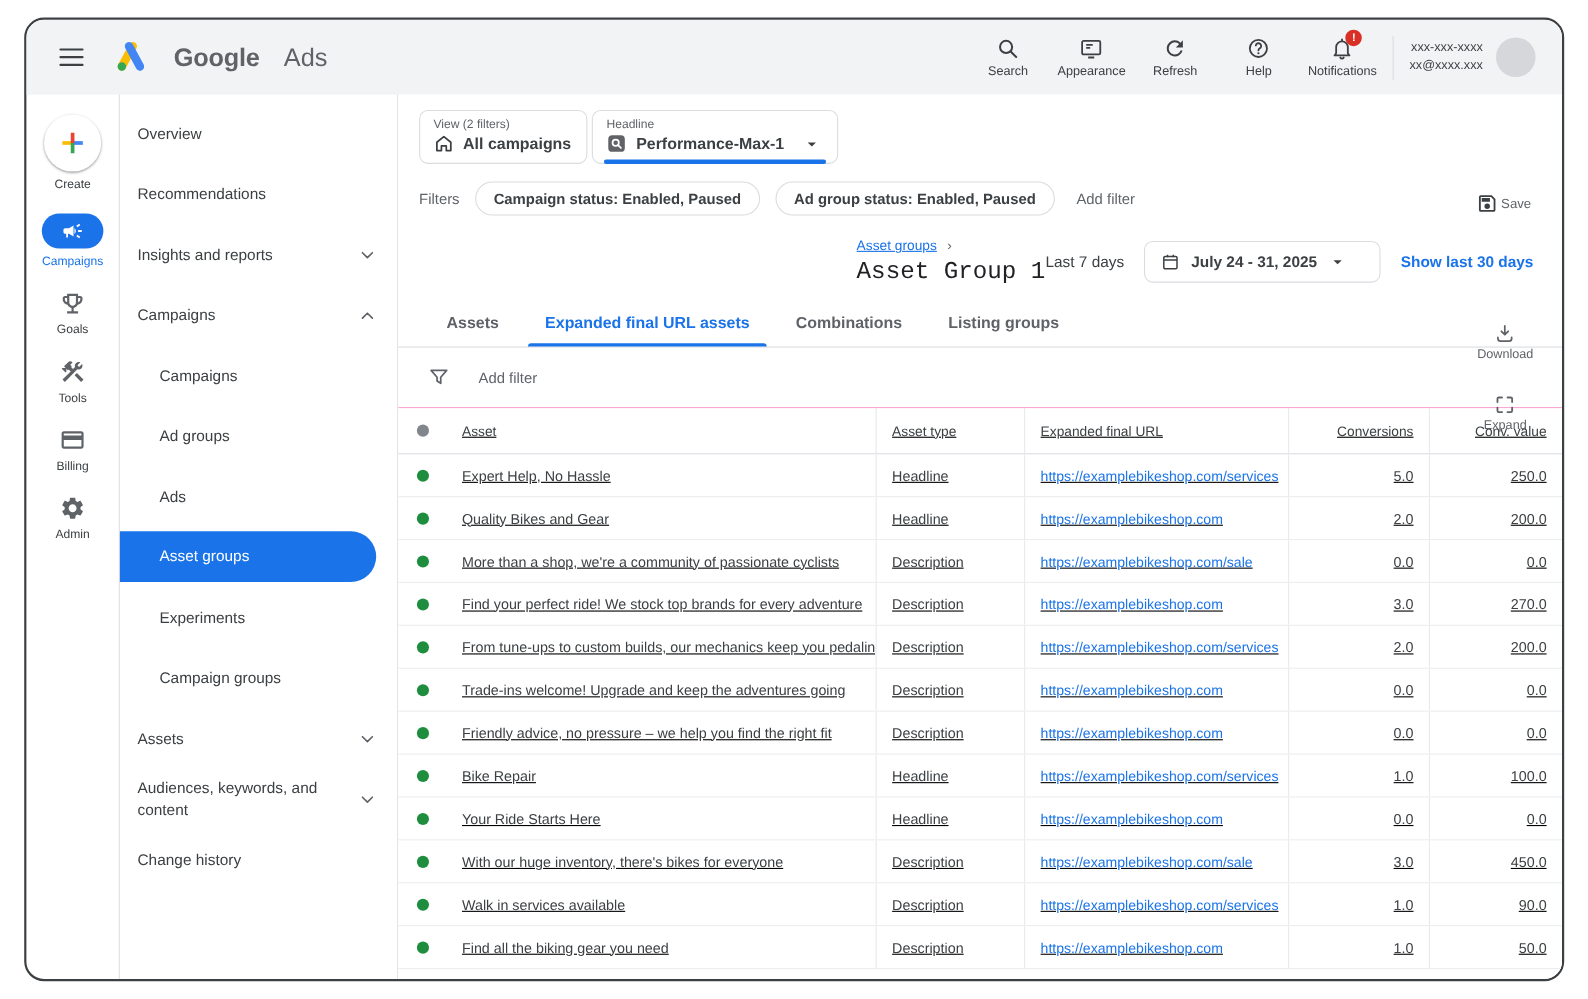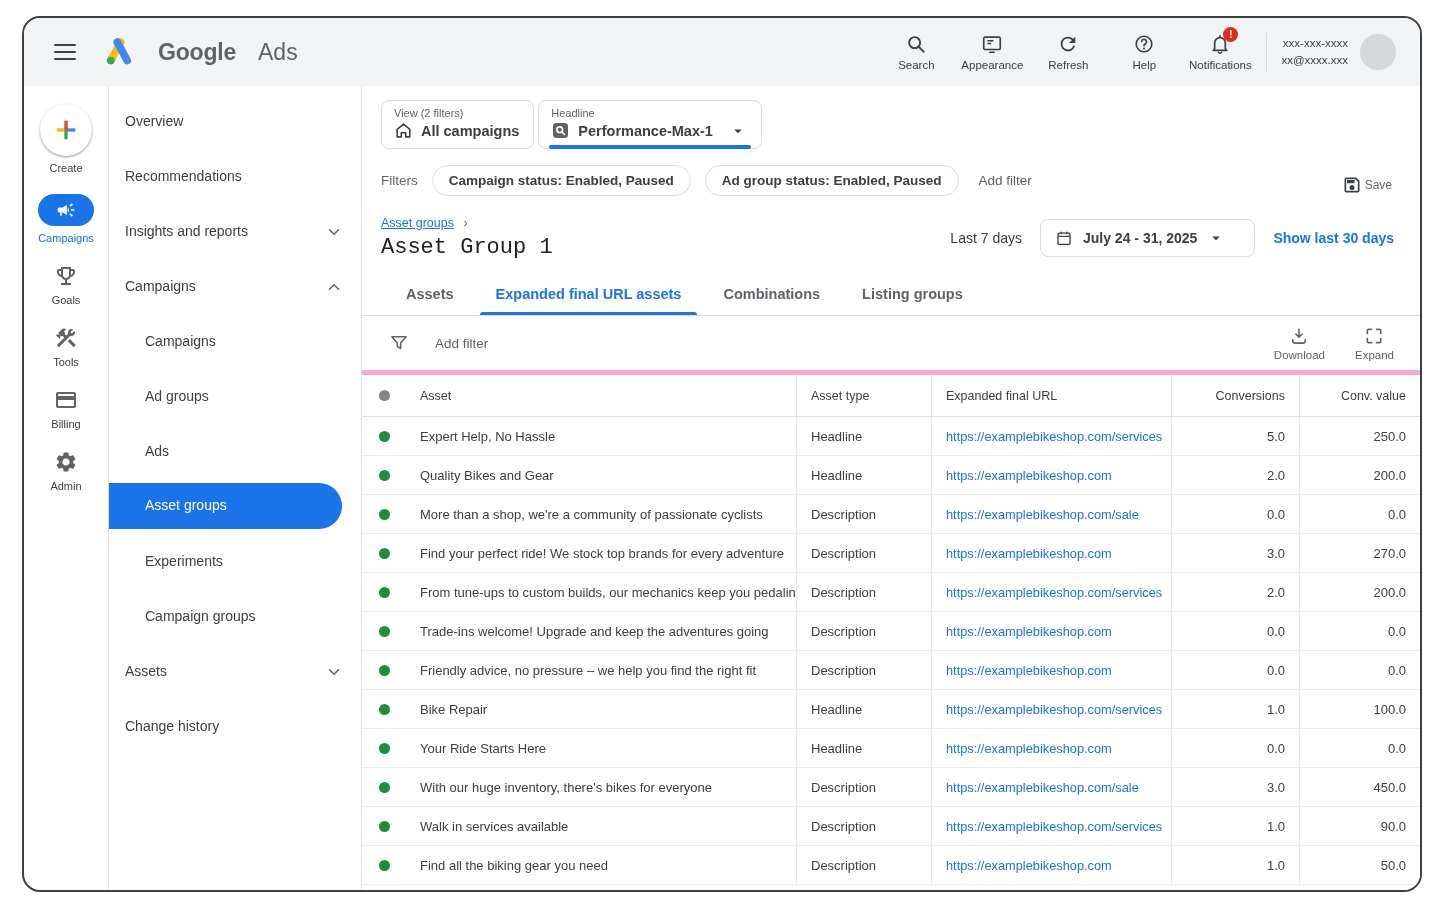--- a/index.html
+++ b/index.html
@@ -60,21 +60,21 @@
   .scope-chip .caret svg { width:18px; height:18px; }
   .scope-chip.campaign::after { content:""; position:absolute; left:10px; right:10px; bottom:-1px; height:4px; background:#1a73e8; border-radius:4px; }
 
   .filters-row { display:flex; align-items:center; gap:14px; margin:16px 0 0 19px; padding-right:28px; }
   .filters-lbl { font-size:13.5px; color:#5f6368; }
   .filter-chip { border:1px solid #dadce0; border-radius:17px; padding:7px 16px; font-size:13.5px; font-weight:700; color:#3c4043; background:#fff; cursor:pointer; white-space:nowrap; }
   .add-filter-link { font-size:13.5px; color:#5f6368; margin-left:6px; cursor:pointer; }
   .save-block { margin-left:auto; display:flex; align-items:center; gap:3px; color:#5f6368; font-size:12px; cursor:pointer; margin-top:8px; }
   .save-block svg { width:20px; height:20px; color:#3c4043; }
 
-  .page-head { display:flex; align-items:center; justify-content:space-between; margin-top:20px; padding:0 26px 0 19px; }
+  .page-head { display:flex; align-items:center; justify-content:flex-end; margin-top:20px; padding:0 26px 0 19px; }
   .bc { font-size:12.5px; }
   .bc a { color:#1a73e8; text-decoration:underline; cursor:pointer; }
   .bc .bc-sep { color:#5f6368; margin-left:6px; text-decoration:none; }
   .page-title { font-size:22px; color:#202124; margin-top:5px; font-weight:400;font-family:Liberation Mono, monospace; }
   .date-area { display:flex; align-items:center; gap:18px; }
   .date-preset { font-size:14px; color:#3c4043; }
   .date-box { display:flex; align-items:center; gap:10px; border:1px solid #dadce0; border-radius:8px; padding:9px 29px 9px 14px; cursor:pointer; }
   .date-box svg { width:18px; height:18px; color:#3c4043; }
   .date-box .dval { font-size:14px; font-weight:700; color:#3c4043; }
   .date-box .dcaret { width:18px; height:18px; color:#5f6368; }
@@ -82,25 +82,25 @@
 
   .tabs { display:flex; gap:38px; padding-left:42px; margin-top:16px; border-bottom:1px solid #dadce0; }
   .tab { font-size:14.5px; font-weight:700; color:#5f6368; padding:10px 2px 13px; position:relative; cursor:pointer; white-space:nowrap; }
   .tab.active { color:#1a73e8; }
   .tab.active::after { content:""; position:absolute; left:-14px; right:-14px; bottom:0; height:3px; background:#1a73e8; border-radius:3px 3px 0 0; }
 
   .table-toolbar { display:flex; align-items:center; height:54px; padding:0 26px 0 27px; }
   .funnel { width:20px; height:20px; color:#5f6368; cursor:pointer; }
   .funnel svg { width:20px; height:20px; }
   .tt-add { font-size:13.5px; color:#5f6368; margin-left:26px; cursor:pointer; }
-  .tt-right { margin-left:auto; display:flex; gap:30px; }
+  .tt-right { margin-left:auto; display:flex; gap:30px;flex-direction:column; }
   .tt-btn { display:flex; flex-direction:column; align-items:center; gap:3px; font-size:11.5px; color:#5f6368; cursor:pointer; }
   .tt-btn svg { width:20px; height:20px; color:#5f6368; }
 
-  .table { border-top:5px solid #f9a8d4; }
+  .table { border-top:1px solid #f9a8d4;text-decoration:underline; }
   .thead, .tr { display:grid; grid-template-columns:44px 390px 135px 240px 128px 1fr; align-items:stretch; }
   .thead { height:42px; border-bottom:1px solid #dadce0; }
   .tr { height:39px; border-bottom:1px solid #ebedef; cursor:pointer; }
   .th, .td { display:flex; align-items:center; padding:0 14px; overflow:hidden; white-space:nowrap; }
   .th { font-size:12.5px; color:#3c4043; }
   .td { font-size:13px; color:#3c4043; }
   .sep { border-left:1px solid #e7e9ec; }
   .num { justify-content:flex-end; }
   .cell-status { justify-content:center; padding:0; }
   .hdot { width:11px; height:11px; border-radius:50%; background:#80868b; }
@@ -269,20 +269,26 @@
         <div class="nav-item lvl1">
           <span class="nav-lbl">Campaign groups</span>
         </div>
         <div class="nav-item">
           <span class="nav-lbl">Assets</span>
           <span class="chev"><svg viewBox="0 0 24 24" fill="none" stroke="currentColor" stroke-width="2" stroke-linecap="round" stroke-linejoin="round">
               <path d="m6 9 6 6 6-6"></path>
             </svg></span>
         </div>
         <div class="nav-item">
+          <span class="nav-lbl">Audiences, keywords, and content</span>
+          <span class="chev"><svg viewBox="0 0 24 24" fill="none" stroke="currentColor" stroke-width="2" stroke-linecap="round" stroke-linejoin="round">
+              <path d="m6 9 6 6 6-6"></path>
+            </svg></span>
+        </div>
+        <div class="nav-item">
           <span class="nav-lbl">Change history</span>
         </div>
       </nav>
 
     <main class="main">
 
       <div class="scope-row">
         <div class="scope-chip">
           <div class="slbl">View (2 filters)</div>
           <div class="sval">

